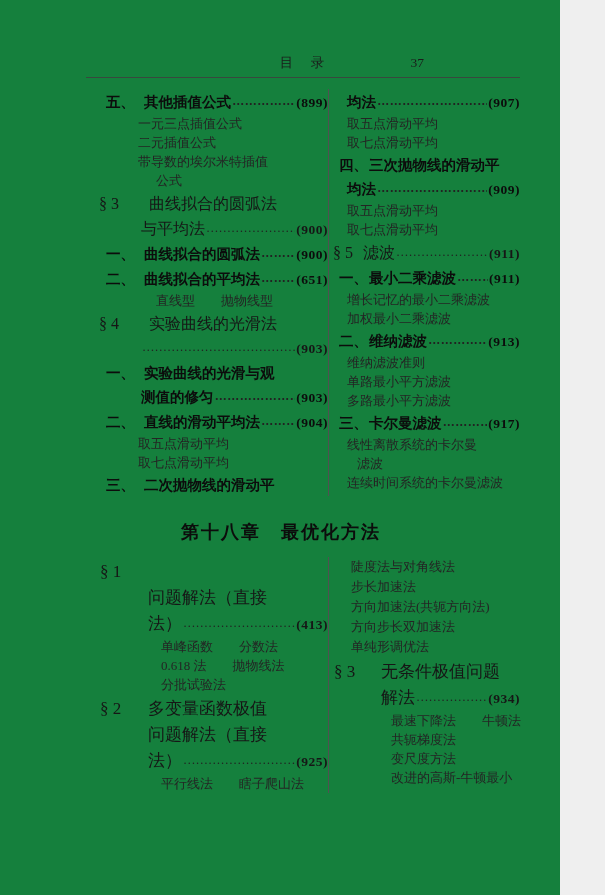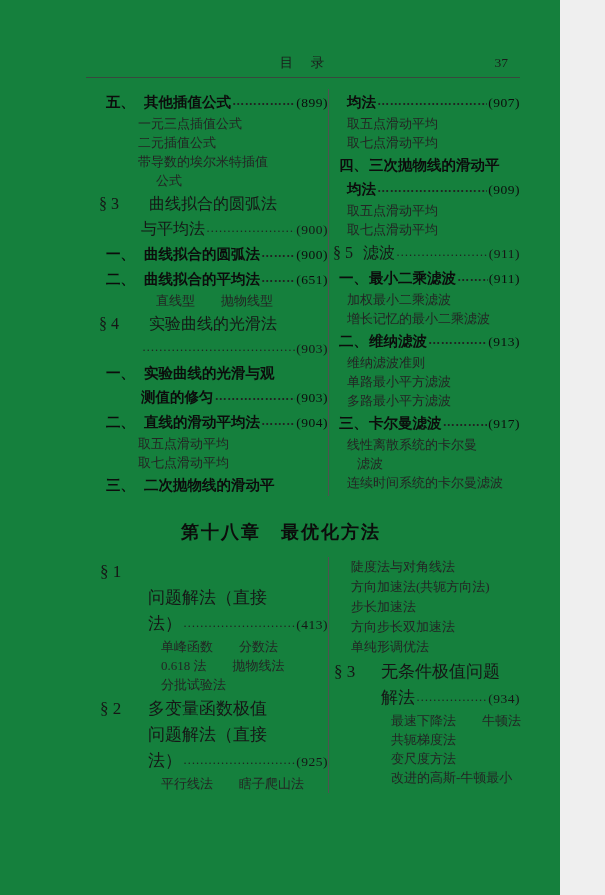--- a/index.html
+++ b/index.html
@@ -20,21 +20,21 @@
   }
   
   .runhead{
     display:grid;
     grid-template-columns:1fr auto 1fr;
     align-items:baseline;
     font-size:13.5px;
     line-height:16px;
   }
   .runhead .title{letter-spacing:2px;text-align:center;}
-  .runhead .folio{text-align:right;padding-right:12px;}
+  .runhead .folio{text-align:center;padding-right:12px;}
   .head-rule{
     height:0;
     border-top:1.6px solid #3e3e3e;
     margin-top:6px;
     opacity:.85;
   }
   
   .cols{
     display:grid;
     grid-template-columns:242px 1fr;
@@ -49,21 +49,21 @@
   .c-r{--sec-pad:5px; --sec-lab:47px;--item-pad:14px;--item-lab:30px;--cont-pad:52px;--sub-pad:62px;--sub2-pad:72px;--subo-pad:22px;}
   
   .row{display:flex;align-items:baseline;}
   .row .lab{flex:none;white-space:pre;}
   .row .txt{white-space:pre;}
   .row .leader{
     flex:1 1 auto;overflow:hidden;white-space:nowrap;
     font-size:12.5px;margin:0 1px;transform:translateY(-2px);
     color:#222;
   }
-  .row .pg{flex:none;font-size:13.5px;font-weight:400;
+  .row .pg{flex:none;font-size:13.5px;font-weight:700;
     font-family:"Liberation Serif","DejaVu Serif",serif;letter-spacing:.5px;}
   .section,.cont-section{
     font-size:16px;line-height:22px;margin-top:3px;color:#161616;
   }
   .c-l .section,.c-l .cont-section,
   .c-r .section,.c-r .cont-section{font-size:17px;line-height:23px;}
   .section .lab{width:var(--sec-lab);}
   .section{padding-left:var(--sec-pad);}
   .cont-section{padding-left:var(--cont-pad);}
   .item,.cont-item{
@@ -210,24 +210,24 @@
           <span class="leader">……………………………………………………………………</span>
           <span class="pg">(911)</span>
         </div>
         <div class="row item">
           <span class="lab">一、</span>
           <span class="txt">最小二乘滤波</span>
           <span class="leader">……………………………………………………………………</span>
           <span class="pg">(911)</span>
         </div>
         <div class="row sub">
+          <span class="txt">增长记忆的最小二乘滤波</span>
+        </div>
+        <div class="row sub">
           <span class="txt">加权最小二乘滤波</span>
-        </div>
-        <div class="row sub">
-          <span class="txt">增长记忆的最小二乘滤波</span>
         </div>
         <div class="row item">
           <span class="lab">二、</span>
           <span class="txt">维纳滤波</span>
           <span class="leader">……………………………………………………………………</span>
           <span class="pg">(913)</span>
         </div>
         <div class="row sub">
           <span class="txt">维纳滤波准则</span>
         </div>
@@ -293,24 +293,24 @@
         </div>
         <div class="row sub">
           <span class="txt">平行线法　　瞎子爬山法</span>
         </div>
       </div>
     <div class="col right c-r" id="col-ch18-right">
         <div class="row sub-o">
           <span class="txt">陡度法与对角线法</span>
         </div>
         <div class="row sub-o">
+          <span class="txt">步长加速法</span>
+        </div>
+        <div class="row sub-o">
           <span class="txt">方向加速法(共轭方向法)</span>
-        </div>
-        <div class="row sub-o">
-          <span class="txt">步长加速法</span>
         </div>
         <div class="row sub-o">
           <span class="txt">方向步长双加速法</span>
         </div>
         <div class="row sub-o">
           <span class="txt">单纯形调优法</span>
         </div>
         <div class="row section">
           <span class="lab">§ 3</span>
           <span class="txt">无条件极值问题</span>

